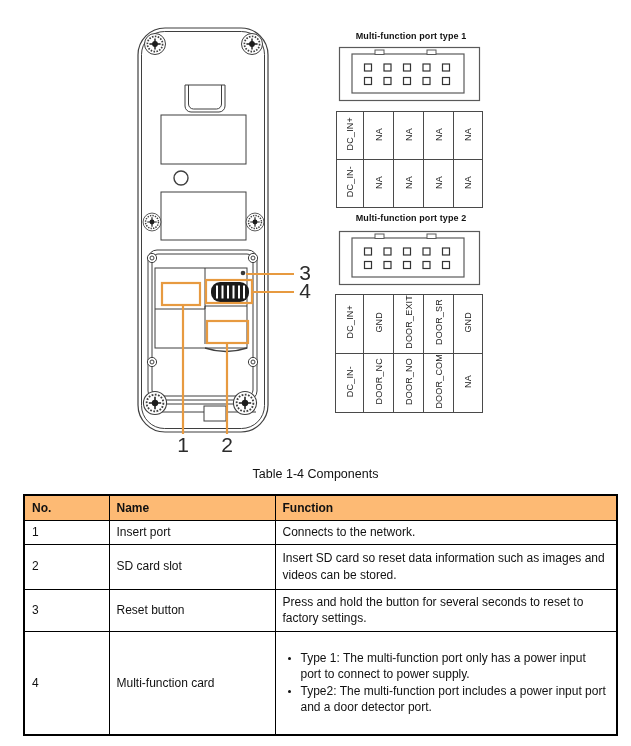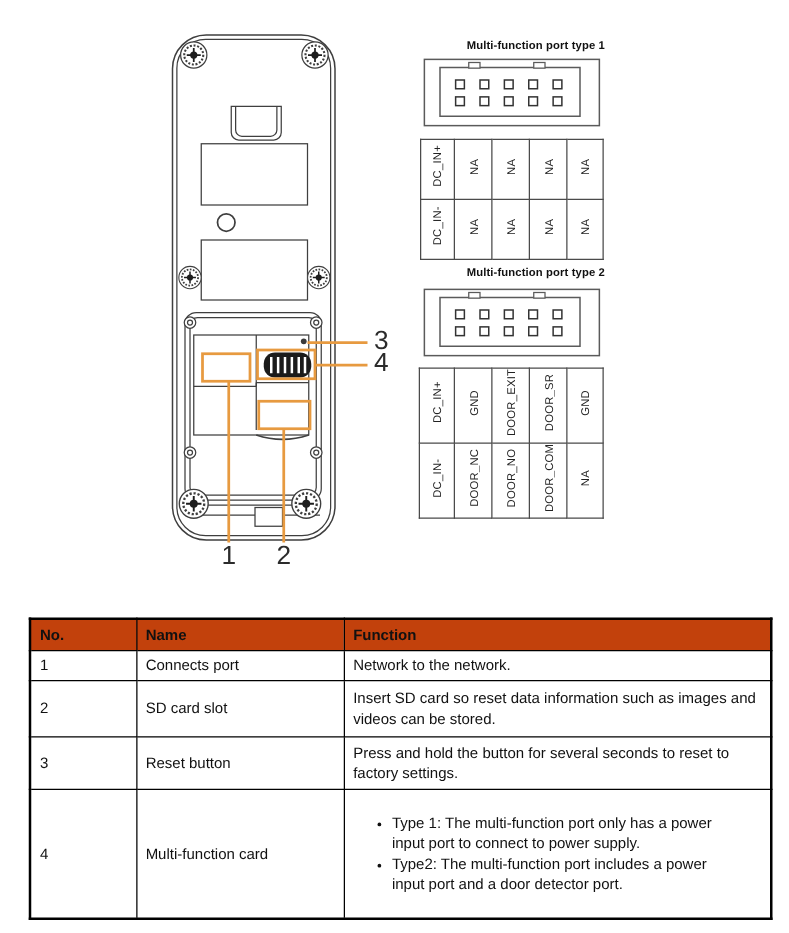--- a/index.html
+++ b/index.html
@@ -8,21 +8,21 @@
     font-family:"Liberation Sans", sans-serif;color:#1a1a1a;overflow:hidden;
   }
   .abs{position:absolute;}
   
   .callout-num{
     position:absolute;font-size:21px;color:#2b2b2b;line-height:20px;
     width:18px;text-align:center;font-weight:400;
   }
   
   .port-title{
-    position:absolute;left:338px;width:146px;text-align:right;
+    position:absolute;left:338px;width:146px;text-align:center;
     font-size:9px;font-weight:bold;color:#111;letter-spacing:.1px;
   }
   
   table.pin-table{border-collapse:collapse;table-layout:fixed;background:#fff;}
   table.pin-table td{
     border:1px solid #4a4a4a;text-align:center;vertical-align:middle;padding:0;
   }
   .vtext{
     display:inline-block;writing-mode:vertical-rl;transform:rotate(180deg);
     font-size:9px;color:#222;letter-spacing:.2px;white-space:nowrap;
@@ -38,21 +38,21 @@
     border-collapse:collapse;table-layout:fixed;
     font-size:12px;color:#111;
   }
   table.comp-table th, table.comp-table td{
     border:1px solid #000;padding:2px 7px;vertical-align:middle;text-align:left;
     line-height:1.35;
   }
   table.comp-table{border:2px solid #000;}
   table.comp-table th{font-weight:bold;font-size:12px;}
   table.comp-table ul{margin:0;padding-left:15px;}
-  table.comp-table li{margin:1px 16px;}
+  table.comp-table li{margin:1px 3px;}
   table.comp-table li::marker{font-size:10px;}
 </style>
 </head>
 <body>
 
 <div class="page">
 
   <svg class="abs" style="left:128px;top:22px;" width="190" height="445" viewBox="0 0 190 445">
     <defs>
       <g id="screw">
@@ -217,37 +217,38 @@
     <tr style="height:58px;">
       <td><span class="vtext">DC_IN-</span></td>
       <td><span class="vtext">DOOR_NC</span></td>
       <td><span class="vtext">DOOR_NO</span></td>
       <td><span class="vtext">DOOR_COM</span></td>
       <td><span class="vtext">NA</span></td>
     </tr>
   </tbody>
     </table>
 
+  <div class="caption">Table 1-4 Components</div>
 
   <table class="comp-table">
     <colgroup>
         <col style="width:85px">
         <col style="width:166px">
         <col style="width:342px">
       </colgroup>
     <tbody>
-        <tr style="height:25px;background:#c2410c;">
+        <tr style="height:25px;background:#fdba74;">
       <th>No.</th>
       <th>Name</th>
       <th>Function</th>
     </tr>
     <tr style="height:24px;">
       <td>1</td>
-      <td>Connects port</td>
-      <td>Network to the network.</td>
+      <td>Insert port</td>
+      <td>Connects to the network.</td>
     </tr>
     <tr style="height:45px;">
       <td>2</td>
       <td>SD card slot</td>
       <td>Insert SD card so reset data information such as images and videos can be stored.</td>
     </tr>
     <tr style="height:42px;">
       <td>3</td>
       <td>Reset button</td>
       <td>Press and hold the button for several seconds to reset to factory settings.</td>

